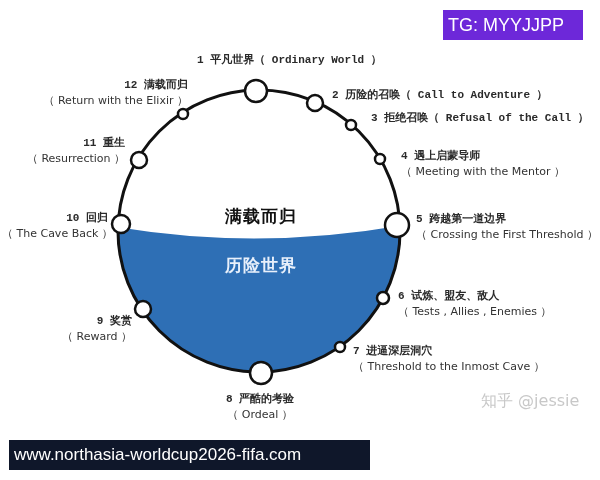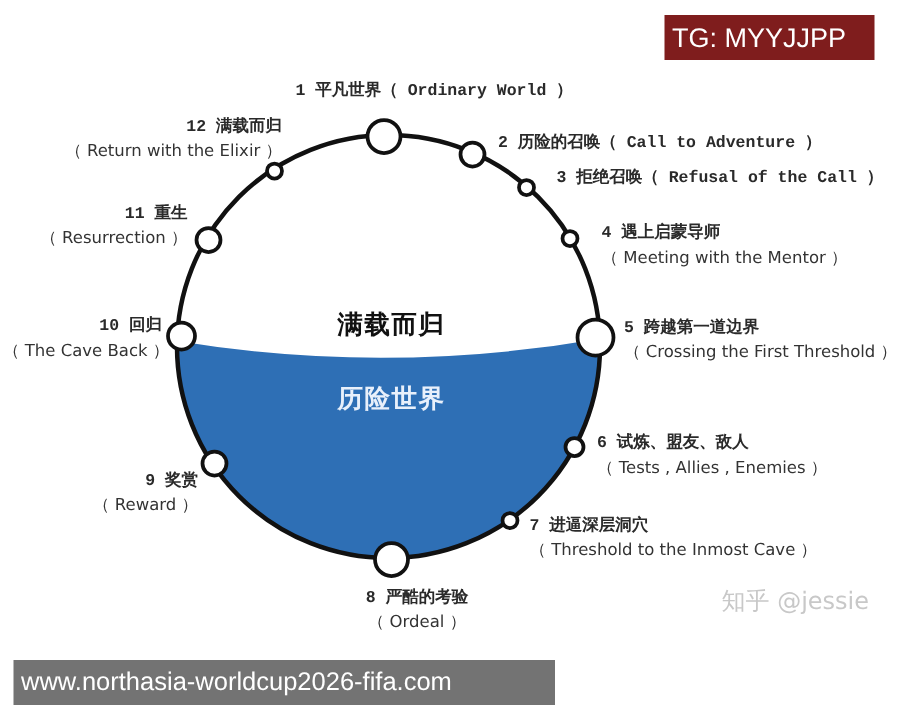--- a/index.html
+++ b/index.html
@@ -6,22 +6,22 @@
     html, body { width: 600px; height: 480px; background: #ffffff; overflow: hidden; }
     body { position: relative; font-family: "DejaVu Sans", "Liberation Sans", sans-serif; color: #222; }
     #diagram { position: absolute; left: 0; top: 0; width: 600px; height: 480px; }
     .lbl { position: absolute; font-size: 11px; line-height: 15px; white-space: nowrap; color: #2a2a2a; }
     .lbl .cn { font-weight: bold; font-size: 11px; font-family: Liberation Mono, monospace; }
     .lbl .en { font-size: 11px; color: #333; }
     .lbl.right { text-align: left; }
     .lbl.left { text-align: right; }
     .lbl.center { text-align: center; }
     .world-label { position: absolute; font-weight: bold; font-size: 17px; letter-spacing: 1px; }
-    .watermark-tag { position: absolute; left: 443px; top: 10px; width: 140px; height: 30px; background: #7f1d1d; color: #ffffff; font-family: "Liberation Sans", sans-serif; font-size: 18px; line-height: 30px; padding-left: 5px; }
-    .watermark-url { position: absolute; left: 9px; top: 440px; width: 361px; height: 30px; background: #737373; color: #ffffff; font-family: "Liberation Sans", sans-serif; font-size: 17px; line-height: 30px; padding-left: 5px; }
+    .watermark-tag { position: absolute; left: 443px; top: 10px; width: 140px; height: 30px; background: #6d28d9; color: #ffffff; font-family: "Liberation Sans", sans-serif; font-size: 18px; line-height: 30px; padding-left: 5px; }
+    .watermark-url { position: absolute; left: 9px; top: 440px; width: 361px; height: 30px; background: #0f172a; color: #ffffff; font-family: "Liberation Sans", sans-serif; font-size: 17px; line-height: 30px; padding-left: 5px; }
     .credit { position: absolute; left: 481px; top: 391px; font-size: 16px; color: #c8c8c8; font-family: "DejaVu Sans", sans-serif; }
   </style>
 </head>
 <body>
 
 <svg id="diagram" width="600" height="480" viewBox="0 0 600 480">
   <defs>
     <clipPath id="circleClip">
       <circle cx="259" cy="231" r="141"></circle>
     </clipPath>
@@ -68,21 +68,21 @@
   <div class="en">（ Crossing the First Threshold ）</div>
 </div>
 <div class="lbl right" style="left:398px; top:289px;">
   <div class="cn">6 试炼、盟友、敌人</div>
   <div class="en">（ Tests , Allies , Enemies ）</div>
 </div>
 <div class="lbl right" style="left:353px; top:344px;">
   <div class="cn">7 进逼深层洞穴</div>
   <div class="en">（ Threshold to the Inmost Cave ）</div>
 </div>
-<div class="lbl center" style="left:233px; top:392px; width:90px;">
+<div class="lbl center" style="left:215px; top:392px; width:90px;">
   <div class="cn">8 严酷的考验</div>
   <div class="en">（ Ordeal ）</div>
 </div>
 <div class="lbl left" style="left:62px; top:314px; width:70px;">
   <div class="cn">9 奖赏</div>
   <div class="en">（ Reward ）</div>
 </div>
 <div class="lbl left" style="left:2px; top:211px; width:106px;">
   <div class="cn">10 回归</div>
   <div class="en">（ The Cave Back ）</div>

